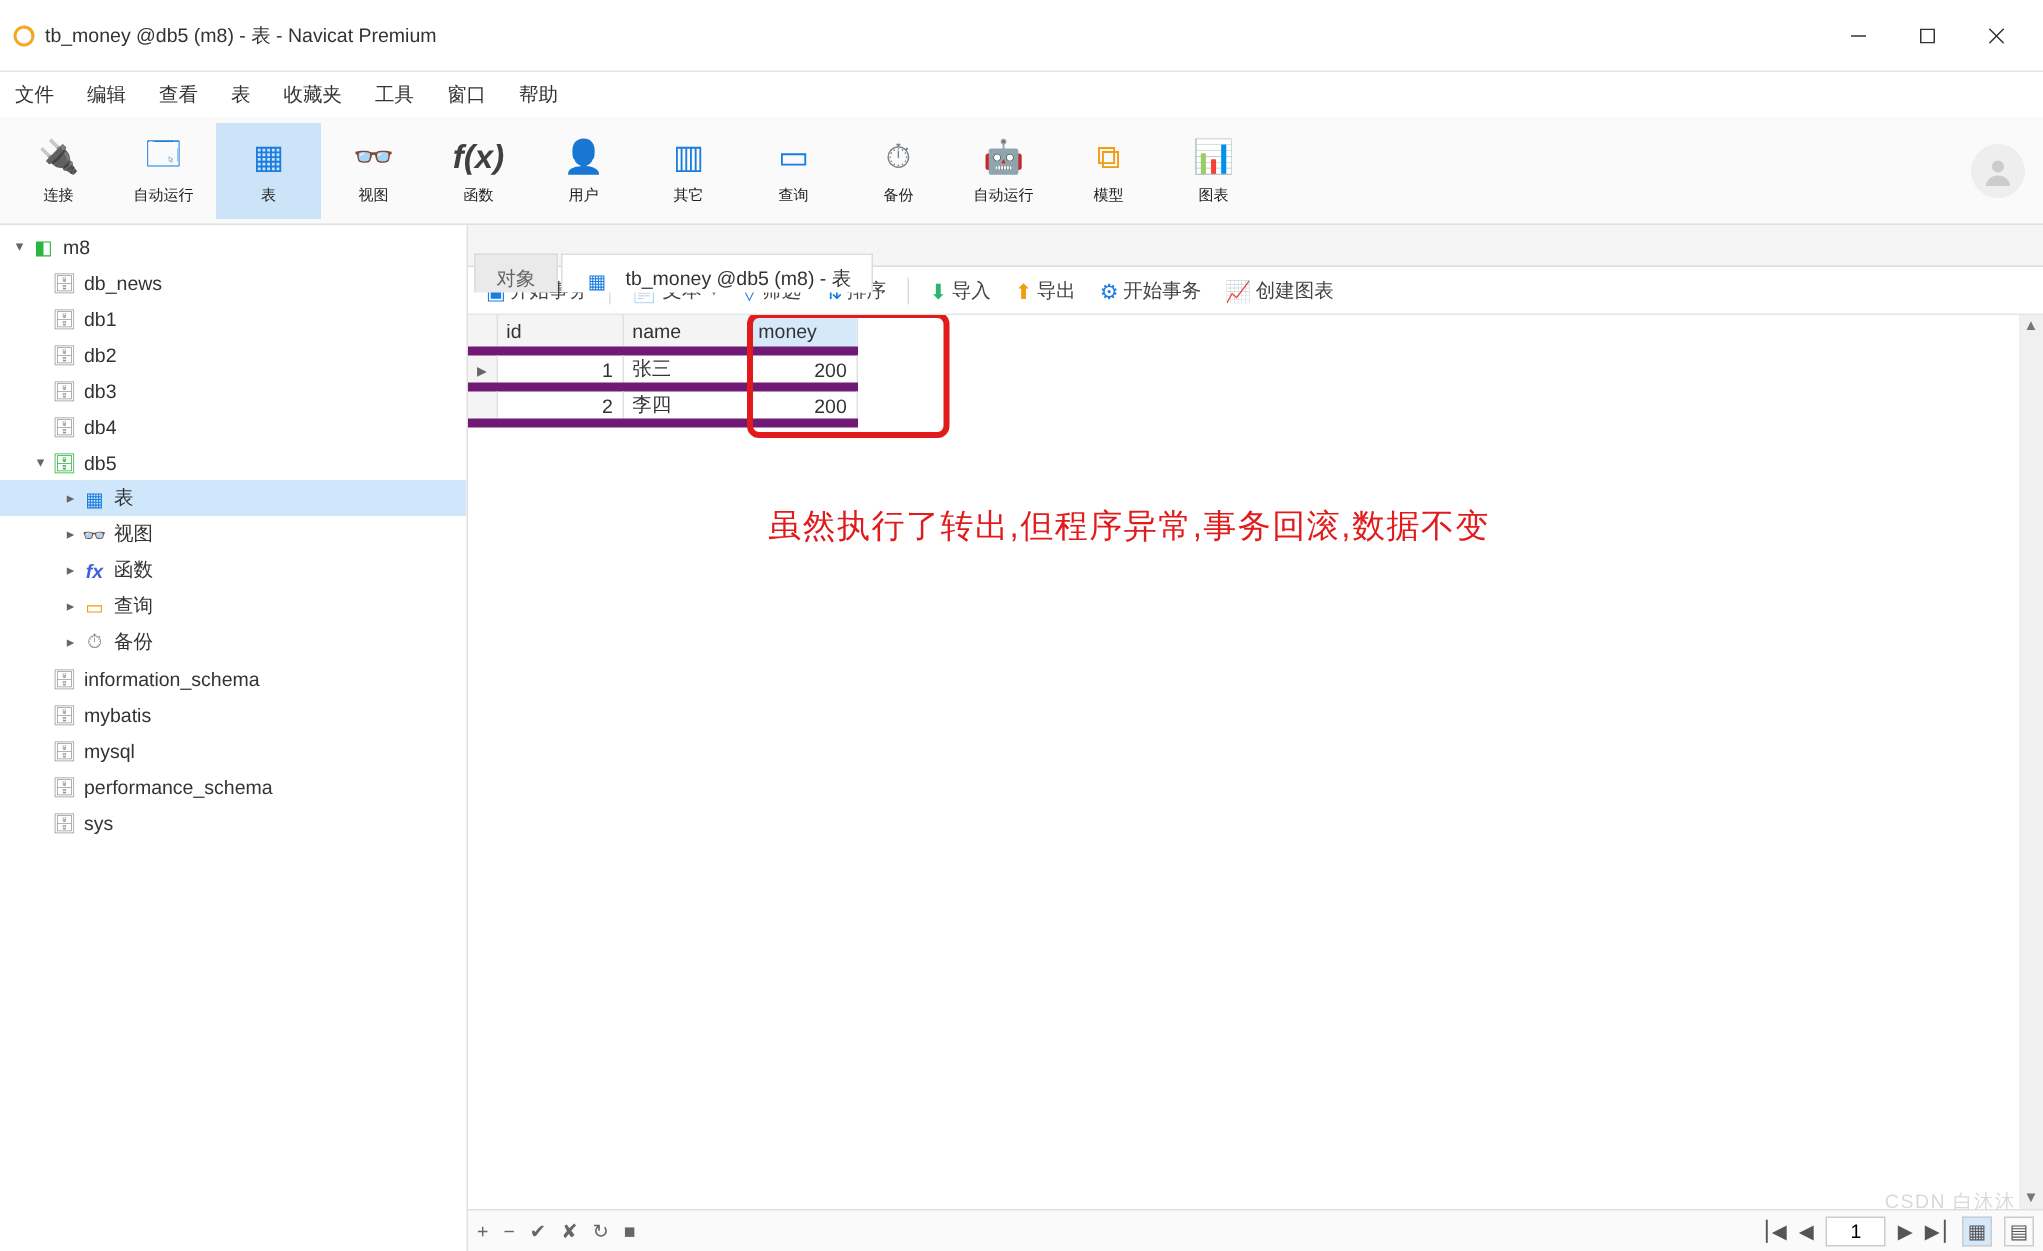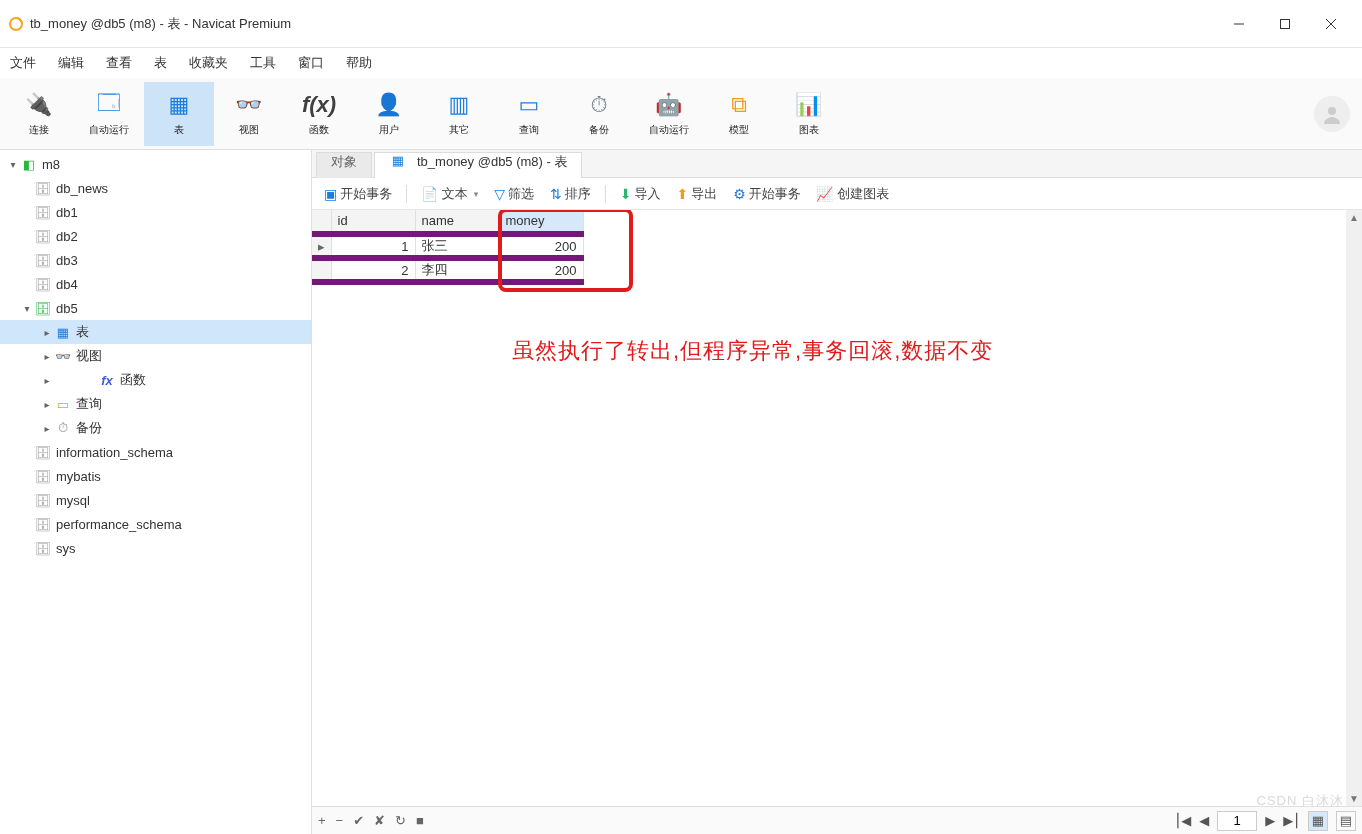--- a/index.html
+++ b/index.html
@@ -29,28 +29,28 @@
 .sidebar { width:312px; border-right:1px solid #e0e0e0; overflow:auto; padding-top:2px; background:#fff;}
 .tree-row { display:flex; align-items:center; height:24px; padding-left:6px; white-space:nowrap;}
 .tree-row.selected { background:#cfe6fb;}
 .tree-chevron { width:14px; text-align:center; color:#666; font-size:10px;}
 .tree-icon { width:18px; display:inline-flex; justify-content:center; margin-right:4px;}
 .db-icon { color:#9a9a9a; }
 .db-open { color:#2bb53e; }
 .conn-icon { color:#2bb53e; }
 .table-ico { color:#1b7de0;}
 .view-ico { color:#1b7de0;}
-.fx-ico { color:#4060e0; font-style:italic; font-weight:bold;margin-left:44px;}
+.fx-ico { color:#4060e0; font-style:italic; font-weight:bold;}
 .query-ico { color:#f39c12;}
 .backup-ico { color:#888;}
 
 
 .content { flex:1; display:flex; flex-direction:column; min-width:0;}
 .tabstrip { height:28px; display:flex; align-items:flex-end; border-bottom:1px solid #dcdcdc; background:#f5f5f5; padding-left:4px;}
-.tab { height:26px; padding:0 14px; display:flex; align-items:flex-start; gap:6px; background:#fff; border:1px solid #dcdcdc; border-bottom:none; margin-right:2px; position:relative; top:1px; color:#333;margin-top:28px;}
+.tab { height:26px; padding:0 14px; display:flex; align-items:flex-end; gap:6px; background:#fff; border:1px solid #dcdcdc; border-bottom:none; margin-right:2px; position:relative; top:18px; color:#333;margin-top:28px;}
 .tab.inactive { background:#eaeaea; color:#666;}
 .secondary-toolbar { height:32px; display:flex; align-items:center; padding:0 6px; gap:4px; border-bottom:1px solid #e5e5e5; background:#fff;}
 .tb-btn { display:flex; align-items:center; gap:3px; padding:3px 6px; color:#444;}
 .tb-btn .ti { color:#1b7de0; font-size:14px;}
 .tb-sep { width:1px; height:18px; background:#ddd; margin:0 4px;}
 .tb-dd::after { content:"▾"; font-size:9px; color:#888; margin-left:3px;}
 
 .datagrid { flex:1; position:relative; overflow:hidden; background:#fff;}
 .grid-table { border-collapse:collapse; }
 .grid-table th, .grid-table td { border-right:1px solid #e0e0e0; border-bottom:6px solid #701a75; height:24px; padding:0 6px; text-align:left; font-weight:normal; }
@@ -302,21 +302,21 @@
         </div>
     </div>
 
     <div class="datagrid">
       <table class="grid-table">
         <thead>
           <tr>
             <th class="rowhdr"></th>
             <th style="width:84px"><span>id</span></th>
             <th style="width:84px"><span>name</span></th>
-            <th class="hl" style="width:84px"><span>money</span></th>
+            <th class="hl" style="width:72px"><span>money</span></th>
           </tr>
         </thead>
         <tbody>
           <tr>
             <td class="rowhdr">▸</td>
             <td class="num">1</td>
             <td>张三</td>
             <td class="num">200</td>
           </tr>
           <tr>

